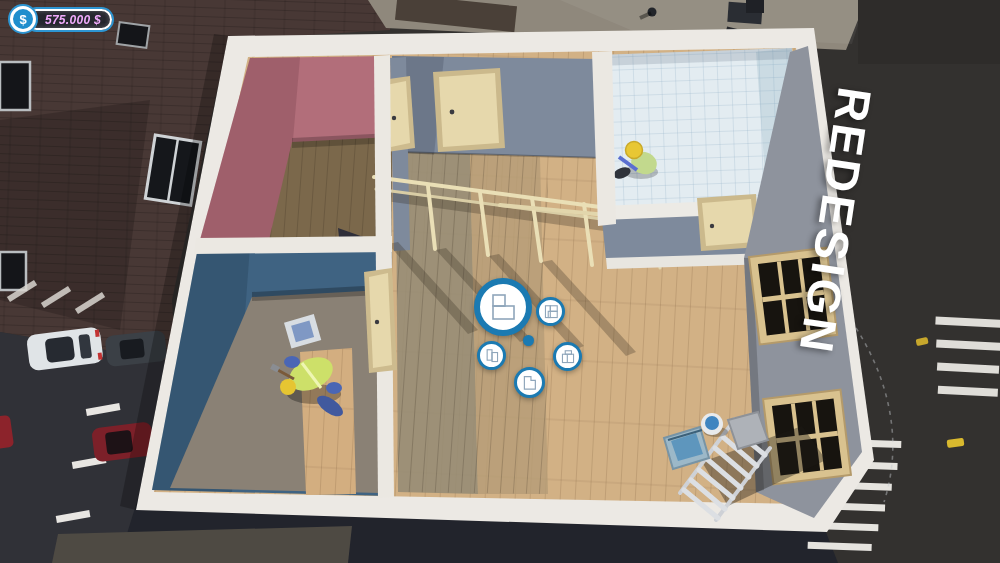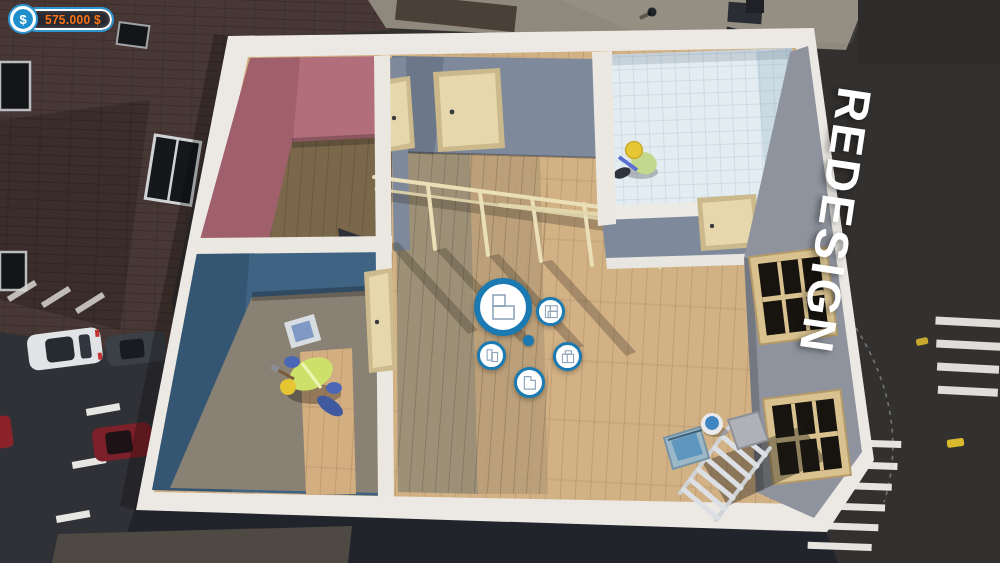--- a/index.html
+++ b/index.html
@@ -5,21 +5,21 @@
   html,body{margin:0;padding:0;background:#343231;}
   #stage{position:relative;width:1000px;height:563px;overflow:hidden;
          font-family:"Liberation Sans", sans-serif;}
   #scene{position:absolute;inset:0;}
 
   
   #money-badge{position:absolute;left:10px;top:6px;height:26px;display:flex;align-items:center;}
   #money-pill{position:absolute;left:16px;top:3px;width:86px;height:21px;border-radius:11px;
     background:rgba(12,28,44,.55);border:2px solid #fff;box-shadow:0 0 0 2px #2d95d2, inset 0 0 4px rgba(255,255,255,.25);
     display:flex;align-items:center;justify-content:flex-end;padding-right:9px;box-sizing:border-box;}
-  #money-amount{color:#f97316;font-size:12px;font-weight:bold;letter-spacing:.3px;}
+  #money-amount{color:#f0abfc;font-size:12px;font-weight:bold;letter-spacing:.3px;font-style:italic;}
   #money-coin{position:absolute;left:0;top:0;width:26px;height:26px;border-radius:50%;
     background:#1f8ecd;border:3px solid #fff;box-shadow:0 0 0 2px #2d95d2;box-sizing:border-box;
     display:flex;align-items:center;justify-content:center;z-index:2;}
   #money-symbol{color:#fff;font-weight:bold;font-size:13px;line-height:1;}
 
   
   #mode-label{position:absolute;left:828px;top:88px;height:380px;
     writing-mode:vertical-rl;color:#fff;font-size:47px;font-weight:bold;letter-spacing:3px;
     transform:rotate(8.5deg);transform-origin:50% 0;
     text-shadow:2px 3px 6px rgba(0,0,0,.45);user-select:none;}

